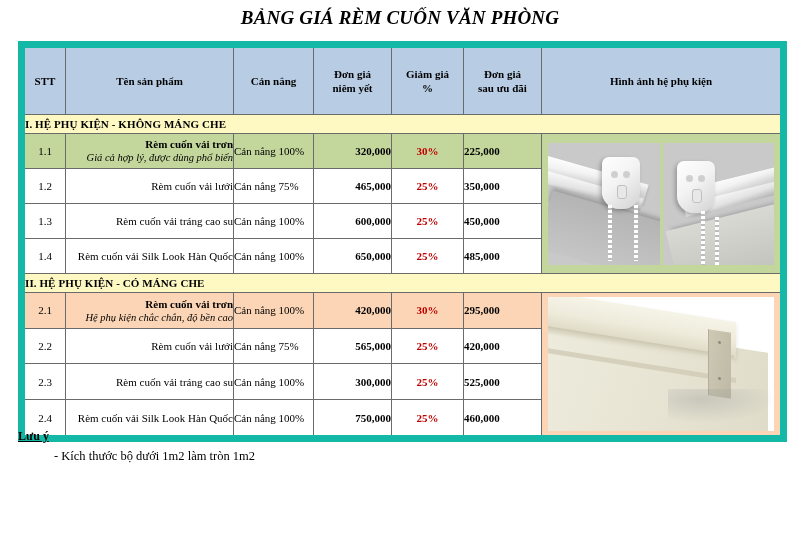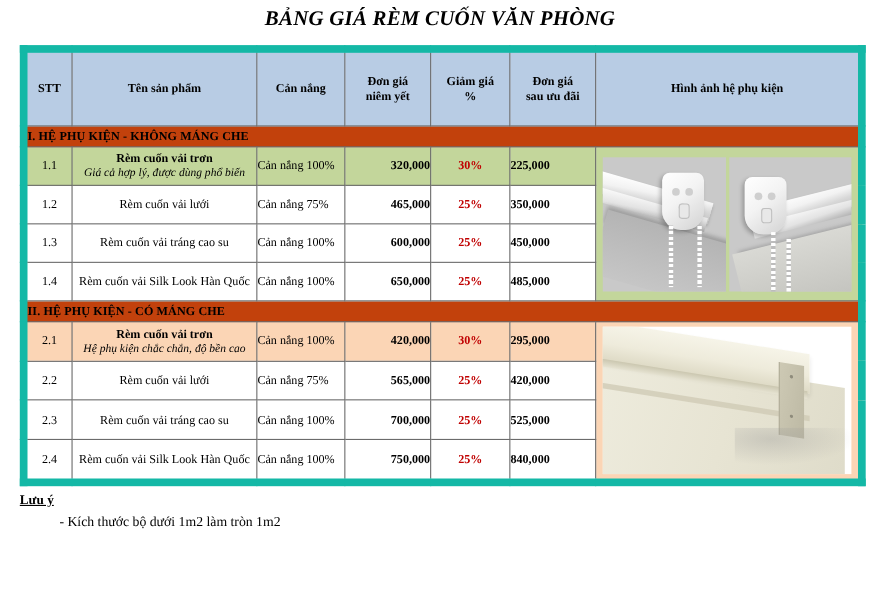--- a/index.html
+++ b/index.html
@@ -68,34 +68,34 @@
     line-height: 1.3;
     padding: 2px 3px;
   }
 
   
   td.section-head {
     font-weight: bold;
     font-size: 12px;
     text-align: left;
     padding: 4px 6px 5px 6px;
-    background: #c2410c;
+    background: #fef9c3;
     height: 18px;
     letter-spacing: 0.1px;
   }
 
   
   td.stt {
     text-align: center;
     font-size: 11px;
     height: 34px;
     margin-top: 26px;
   }
   td.name {
-    text-align: center;
+    text-align: right;
     padding: 2px 4px 2px 6px;
     font-size: 11px;
     line-height: 1.28;
   }
   td.name .nm-main { display: block; }
   td.name .nm-sub  { display: block; font-style: italic; font-size: 10.5px; }
   tr.hl td.name .nm-main { font-weight: bold; }
 
   td.weight {
     text-align: left;
@@ -306,21 +306,21 @@
     top: 92px;
     width: 110px;
     height: 34px;
     background: radial-gradient(ellipse at 30% 30%, rgba(150,150,150,0.35), rgba(255,255,255,0) 70%);
   }
 
   
   .notes {
     position: absolute;
     left: 18px;
-    top: 447px;
+    top: 429px;
     width: 740px;
   }
   .notes-title {
     font-weight: bold;
     font-size: 12px;
     text-decoration: underline;
     margin-bottom: 3px;
   }
   .note-line {
     font-size: 12.5px;
@@ -478,34 +478,34 @@
         <td class="disc">25%</td>
         <td class="final">420,000</td>
       </tr>
 
       <tr>
         <td class="stt">2.3</td>
         <td class="name">
           <span class="nm-main">Rèm cuốn vải tráng cao su</span>
         </td>
         <td class="weight">Cản nắng 100%</td>
-        <td class="price">700,000</td>
+        <td class="price">300,000</td>
         <td class="disc">25%</td>
         <td class="final">525,000</td>
       </tr>
 
       <tr>
         <td class="stt">2.4</td>
         <td class="name">
           <span class="nm-main">Rèm cuốn vải Silk Look Hàn Quốc</span>
         </td>
         <td class="weight">Cản nắng 100%</td>
         <td class="price">750,000</td>
         <td class="disc">25%</td>
-        <td class="final">840,000</td>
+        <td class="final">460,000</td>
       </tr>
 
     </tbody>
   </table>
 </div>
 
 <div class="notes">
   <div class="notes-title">Lưu ý</div>
   <div class="note-line plain">- Kích thước bộ dưới 1m2 làm tròn 1m2</div>
 </div>

